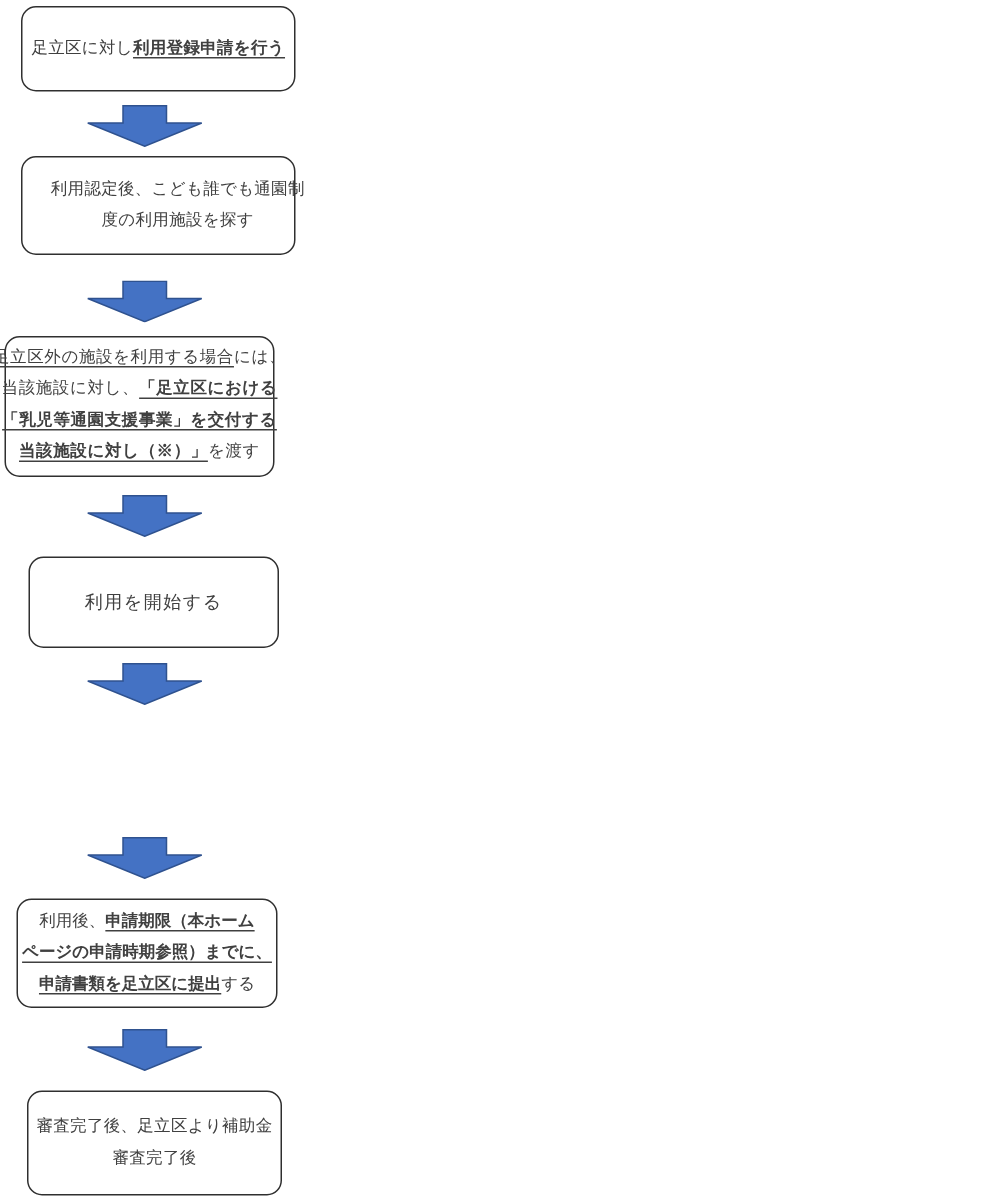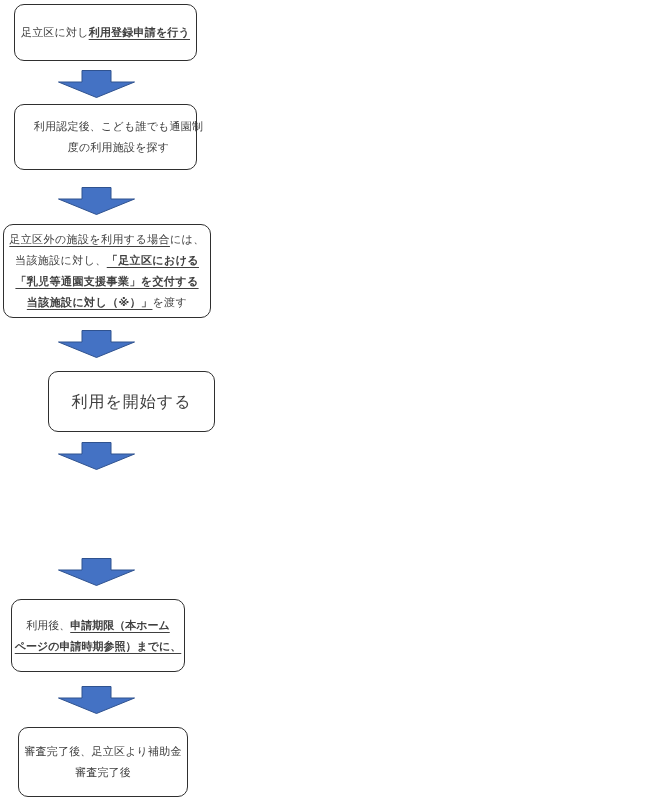--- a/index.html
+++ b/index.html
@@ -31,22 +31,22 @@
     background:#fff;
     font-size:11px;
     line-height:21px;
     letter-spacing:0.2px;
   }
   .line{white-space:nowrap;text-align:center;}
   .b{font-weight:bold;}
   .u{text-decoration:underline;text-underline-offset:3px;text-decoration-thickness:1px;}
   #b1{left:14px;top:4px;width:183px;height:57px;}
   #b2{left:14px;top:104px;width:183px;height:66px;padding-left:26px;}
-  #b3{left:3px;top:224px;width:208px;height:94px;letter-spacing:0.4px;}
-  #b4{left:19px;top:371px;width:167px;height:61px;font-size:16px;letter-spacing:1px;margin-left:29px;}
+  #b3{left:3px;top:224px;width:180px;height:94px;letter-spacing:0.4px;font-family:Liberation Mono, monospace;}
+  #b4{left:19px;top:371px;width:167px;height:61px;font-size:12px;letter-spacing:1px;}
   #b5{left:18px;top:483px;width:169px;height:65px;}
   #b6{left:11px;top:599px;width:174px;height:73px;letter-spacing:0;}
   #b7{left:18px;top:727px;width:170px;height:70px;}
   .arrow{position:absolute;left:58px;width:77px;height:28px;display:block;}
   .arrow polygon{fill:var(--arrow-fill);stroke:var(--arrow-stroke);stroke-width:1;}
   #a1{top:70px;}
   #a2{top:187px;}
   #a3{top:330px;}
   #a4{top:442px;}
   #a5{top:558px;}
@@ -114,20 +114,23 @@
     <polygon points="24,0.5 53,0.5 53,12 76.5,12 38.5,27.5 0.5,12 24,12"></polygon>
   </svg>
 
   <div class="box" id="b6">
     <div class="line">
       <span>利用後、</span><span class="b u">申請期限（本ホーム</span>
     </div>
     <div class="line">
       <span class="b u">ページの申請時期参照）までに、</span>
     </div>
+    <div class="line">
+      <span class="b u">申請書類を足立区に提出</span><span>する</span>
+    </div>
   </div>
 
   <svg class="arrow" id="a6" viewBox="0 0 77 28" aria-hidden="true">
     <polygon points="24,0.5 53,0.5 53,12 76.5,12 38.5,27.5 0.5,12 24,12"></polygon>
   </svg>
 
   <div class="box" id="b7">
     <div class="line">
       <span>審査完了後、足立区より補助金</span>
     </div>

